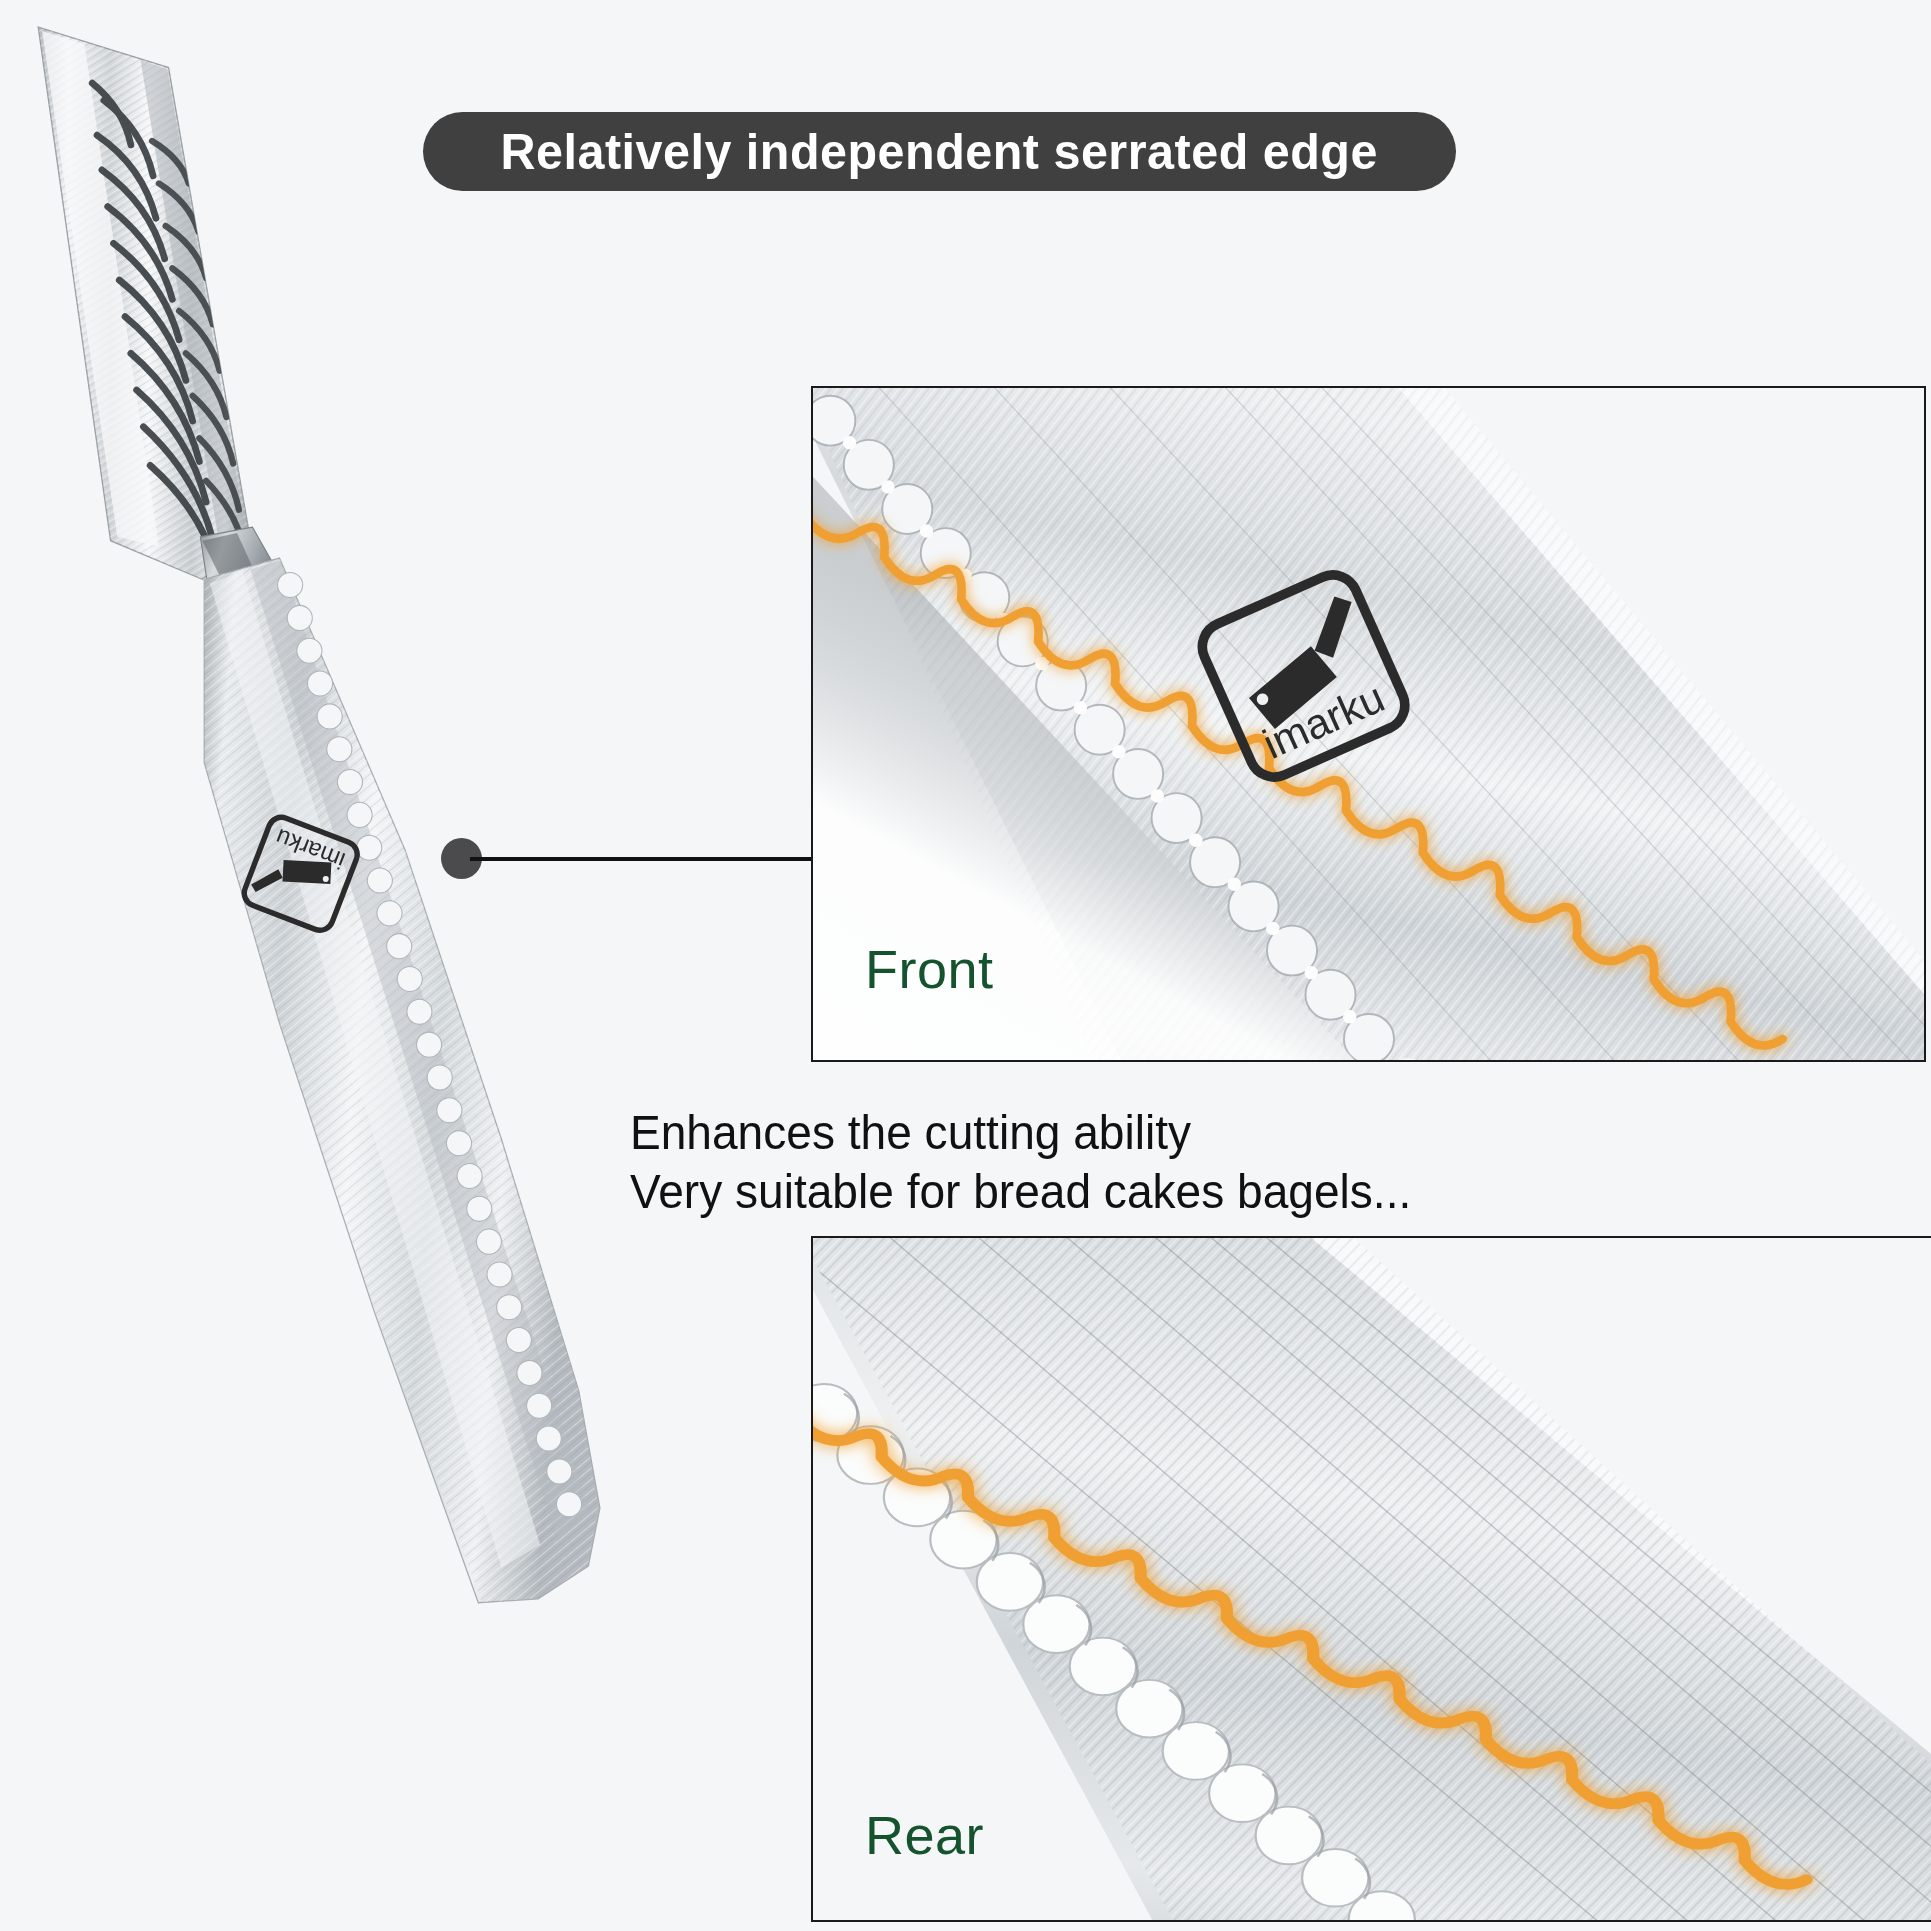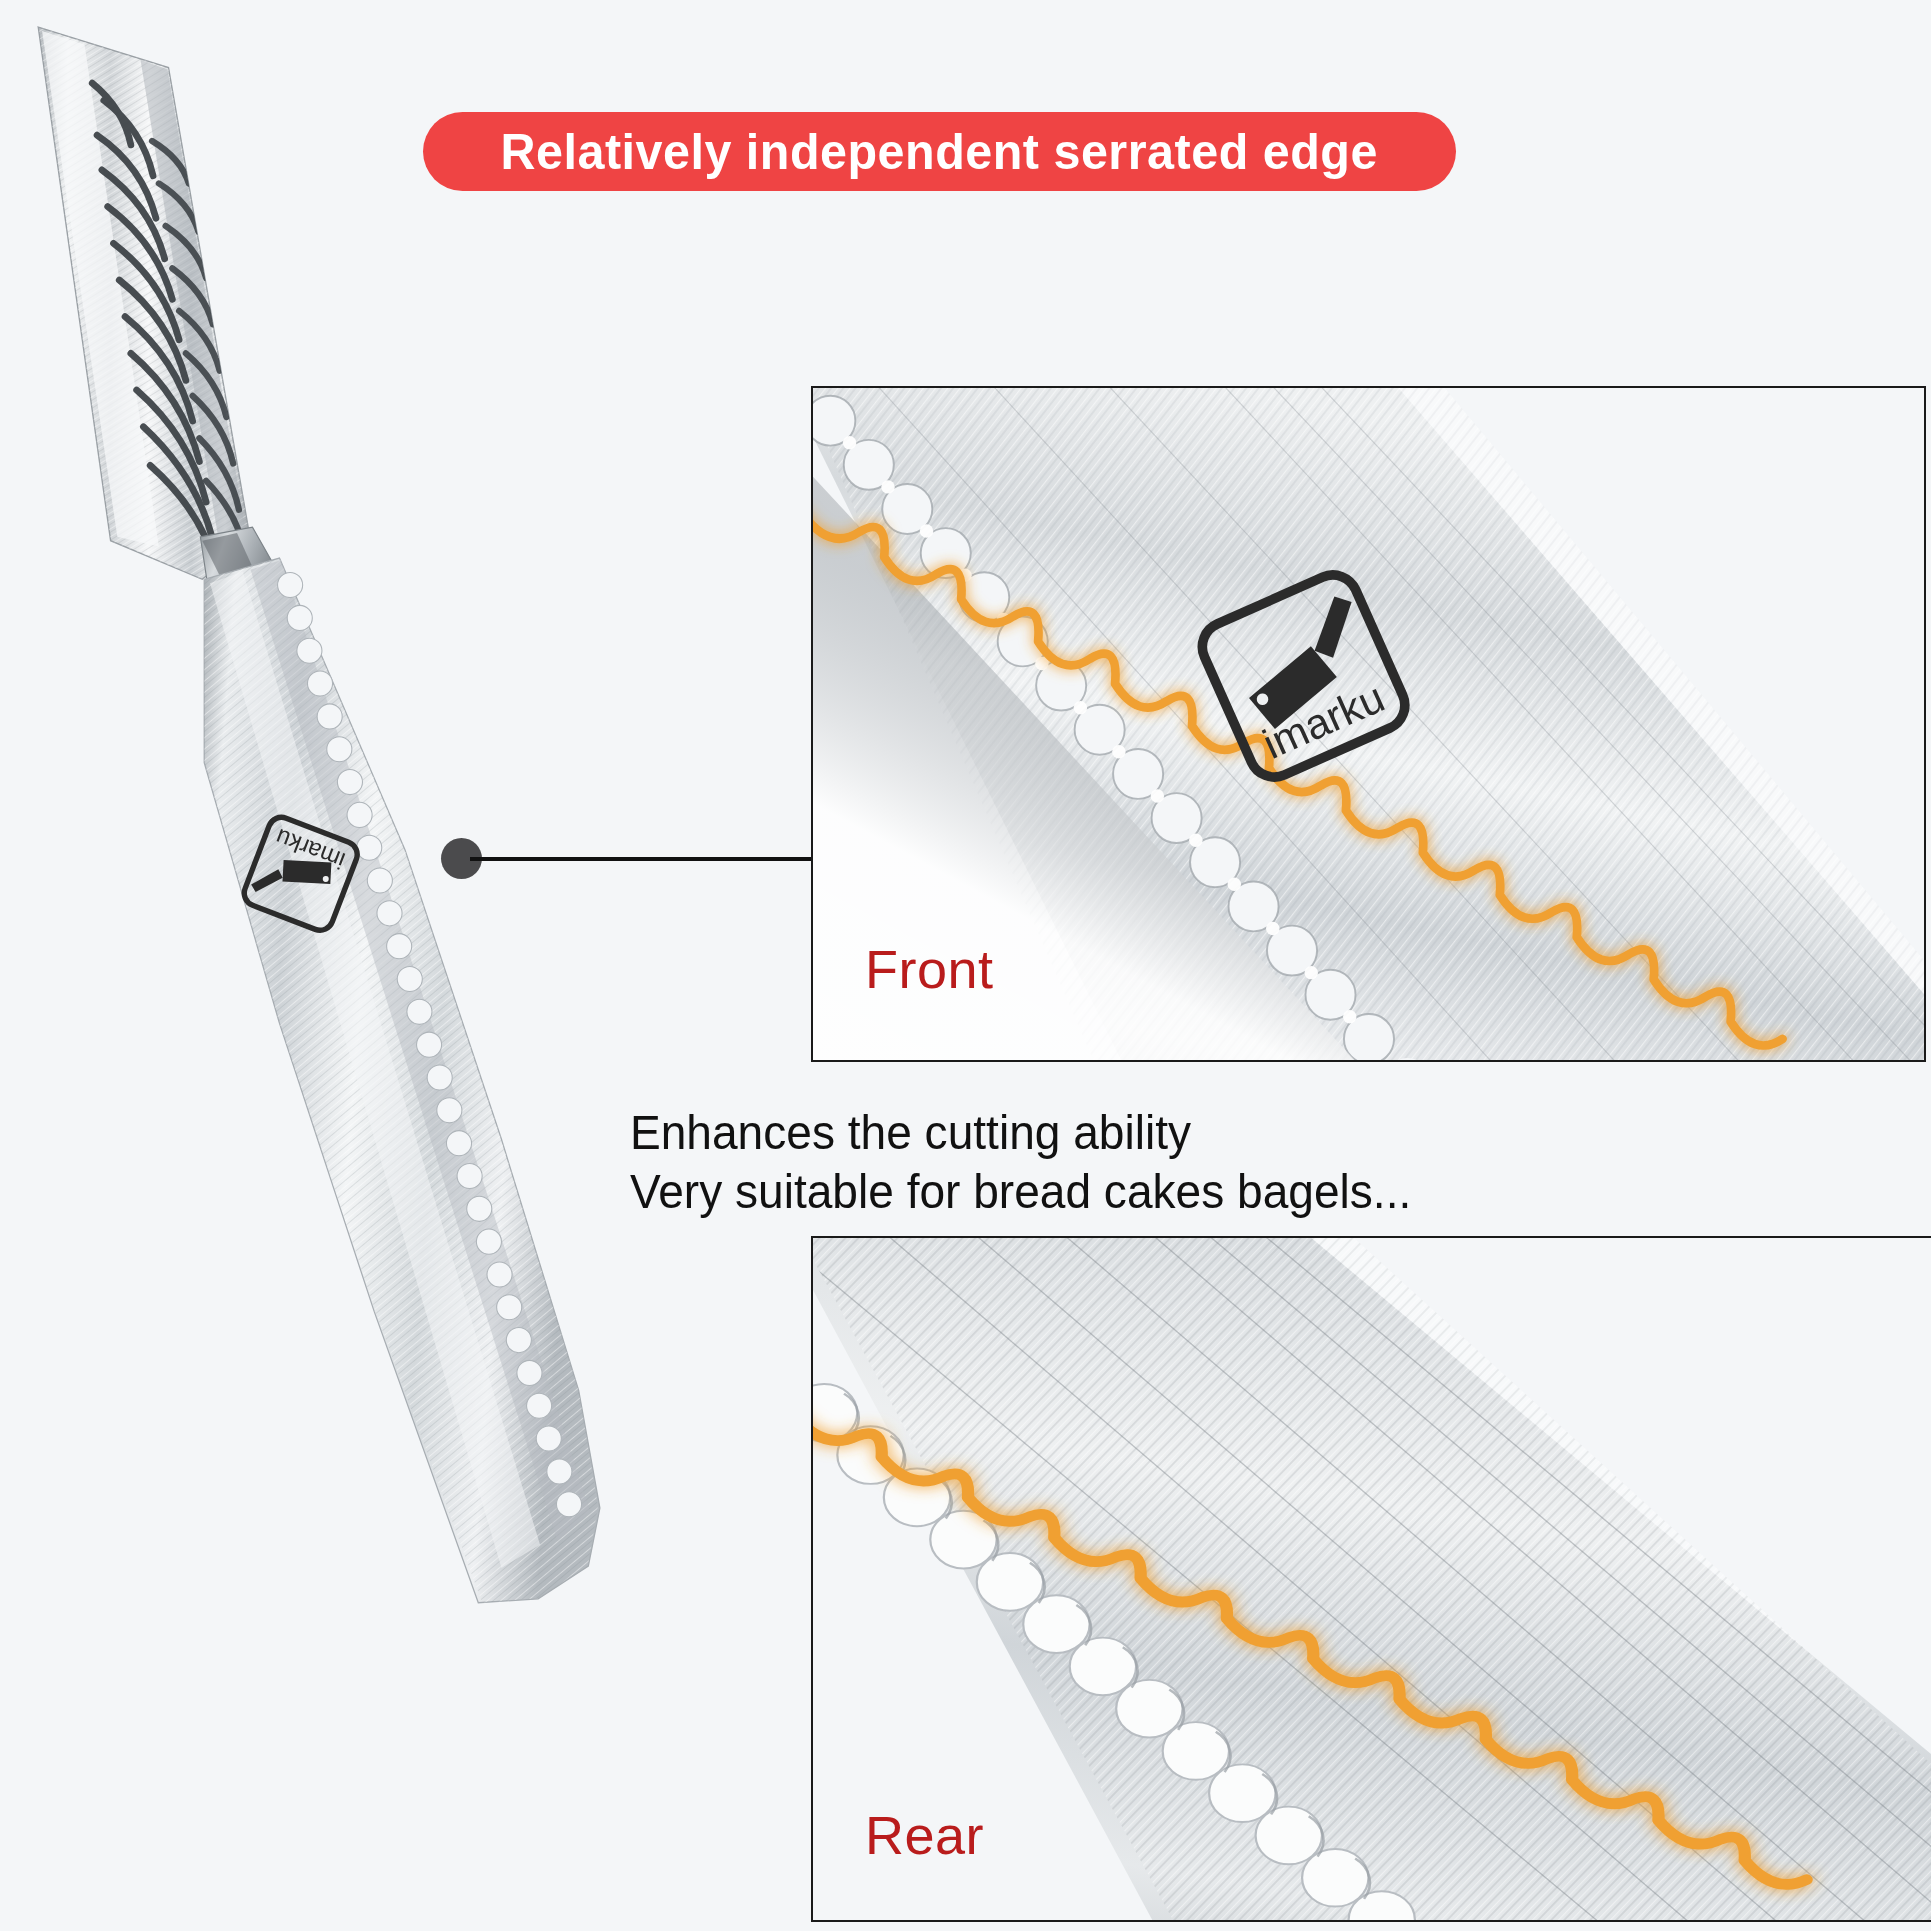--- a/index.html
+++ b/index.html
@@ -11,21 +11,21 @@
     position:relative;
     overflow:hidden;
   }
   .stage { position:absolute; inset:0; width:1931px; height:1931px; }
 
   
   .banner {
     position:absolute;
     left:423px; top:112px;
     width:1033px; height:79px;
-    background:#ef4444;
+    background:#404040;
     border-radius:40px;
     display:flex; align-items:center; justify-content:center;
   }
   .banner-text {
     color:#ffffff;
     font-size:50px;
     font-weight:bold;
     letter-spacing:0.5px;
     white-space:nowrap;
     transform:scaleX(0.97);
@@ -57,21 +57,21 @@
     background:#f4f6f8;
     overflow:hidden;
   }
   .panel-front { left:811px; top:386px; width:1115px; height:676px; }
   .panel-rear  { left:811px; top:1236px; width:1282px; height:686px; }
   .panel-svg { position:absolute; left:0; top:0; width:100%; height:100%; }
   .panel-label {
     position:absolute;
     left:52px;
     font-size:54px;
-    color:#b91c1c;
+    color:#14532d;
     letter-spacing:0.5px;
   }
   .panel-front .panel-label { bottom:60px; }
   .panel-rear  .panel-label { bottom:54px; }
 
   
   .desc {
     position:absolute;
     left:630px; top:1093px;
     width:1062px;

